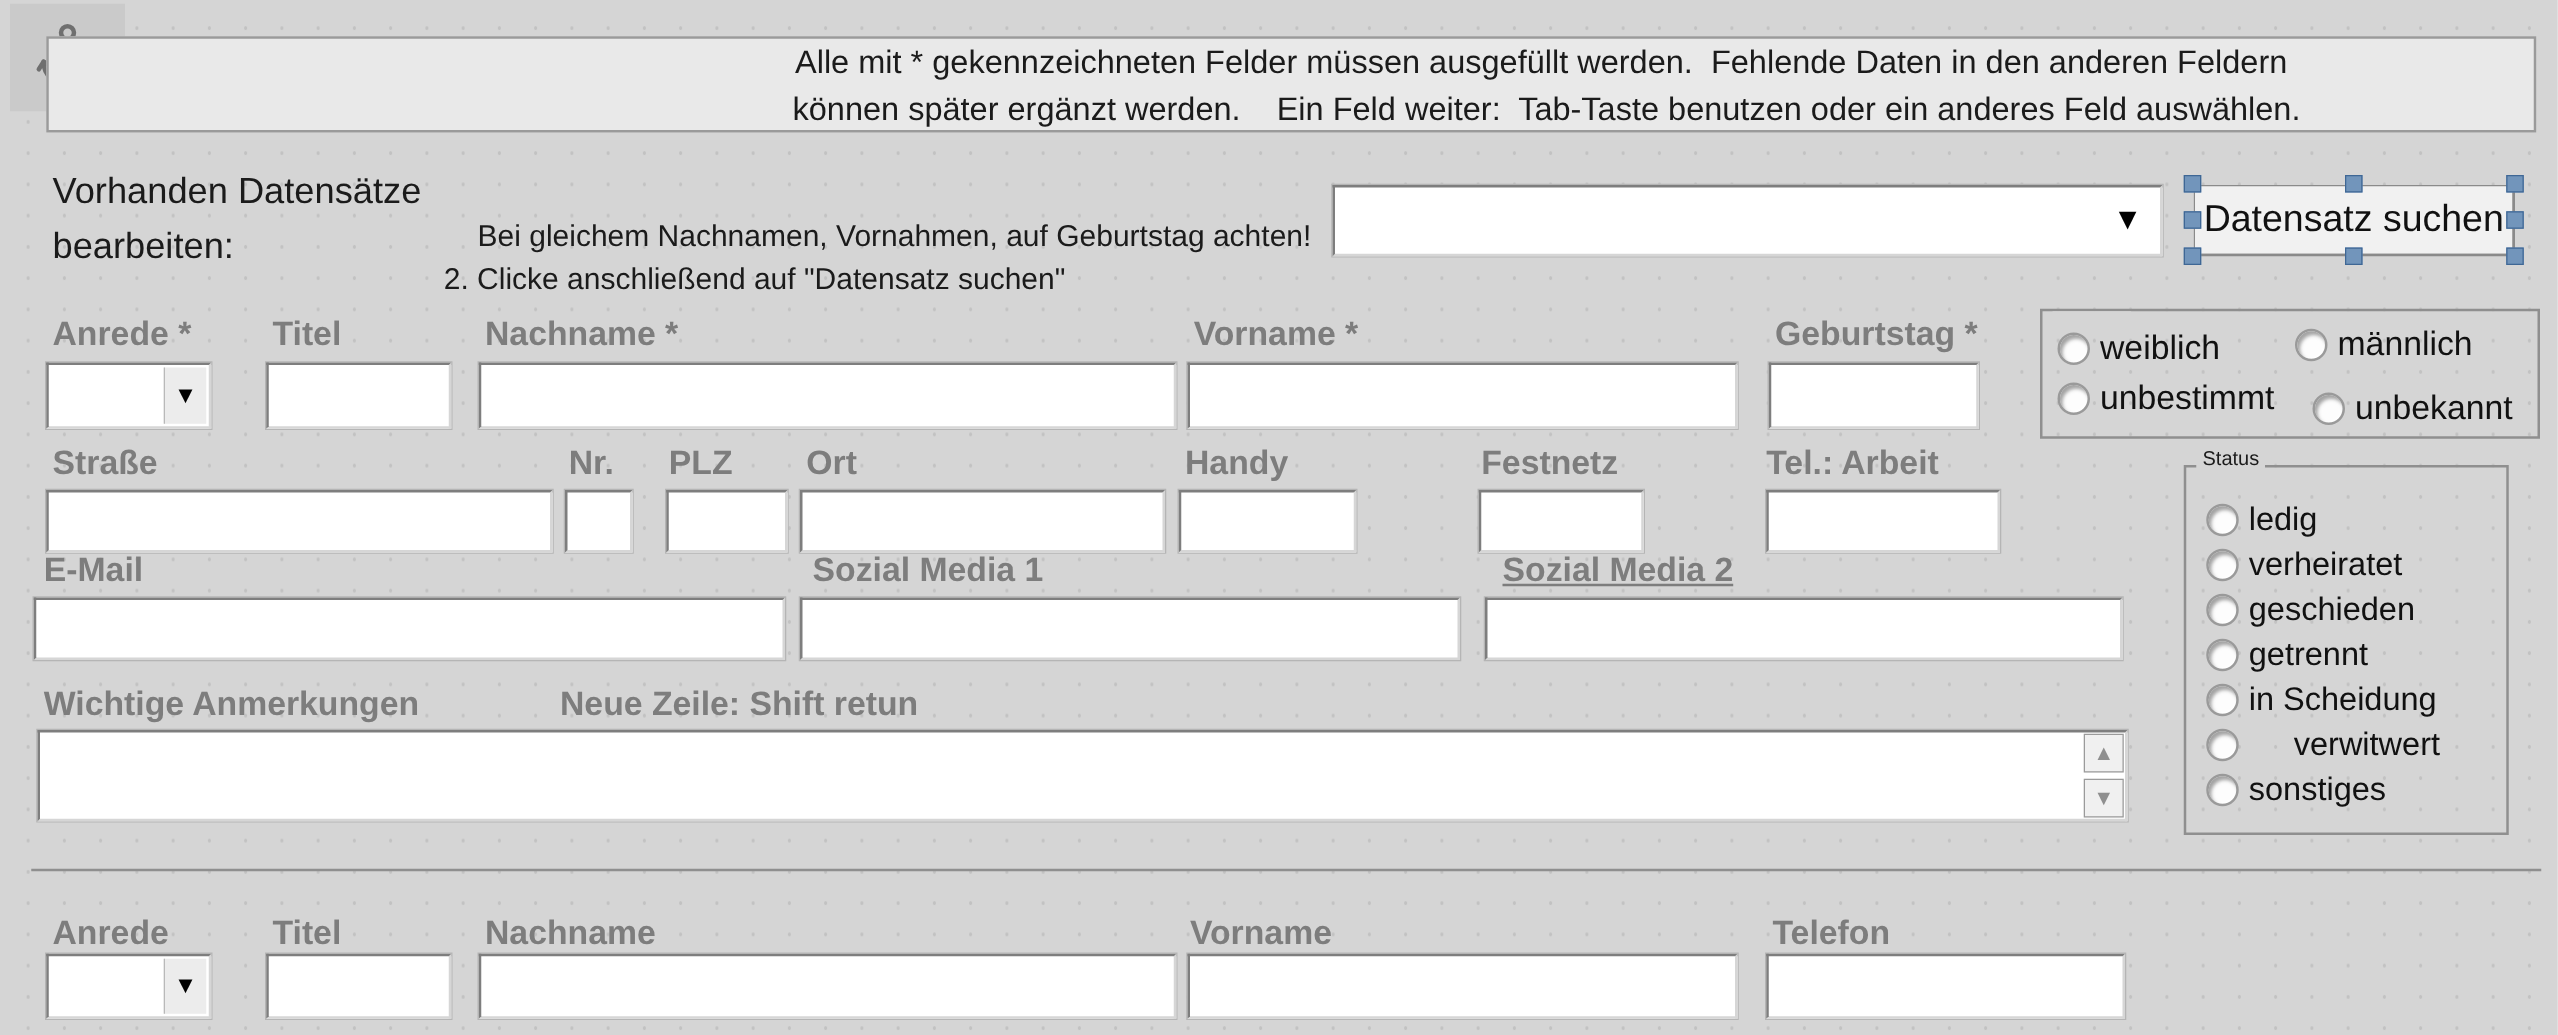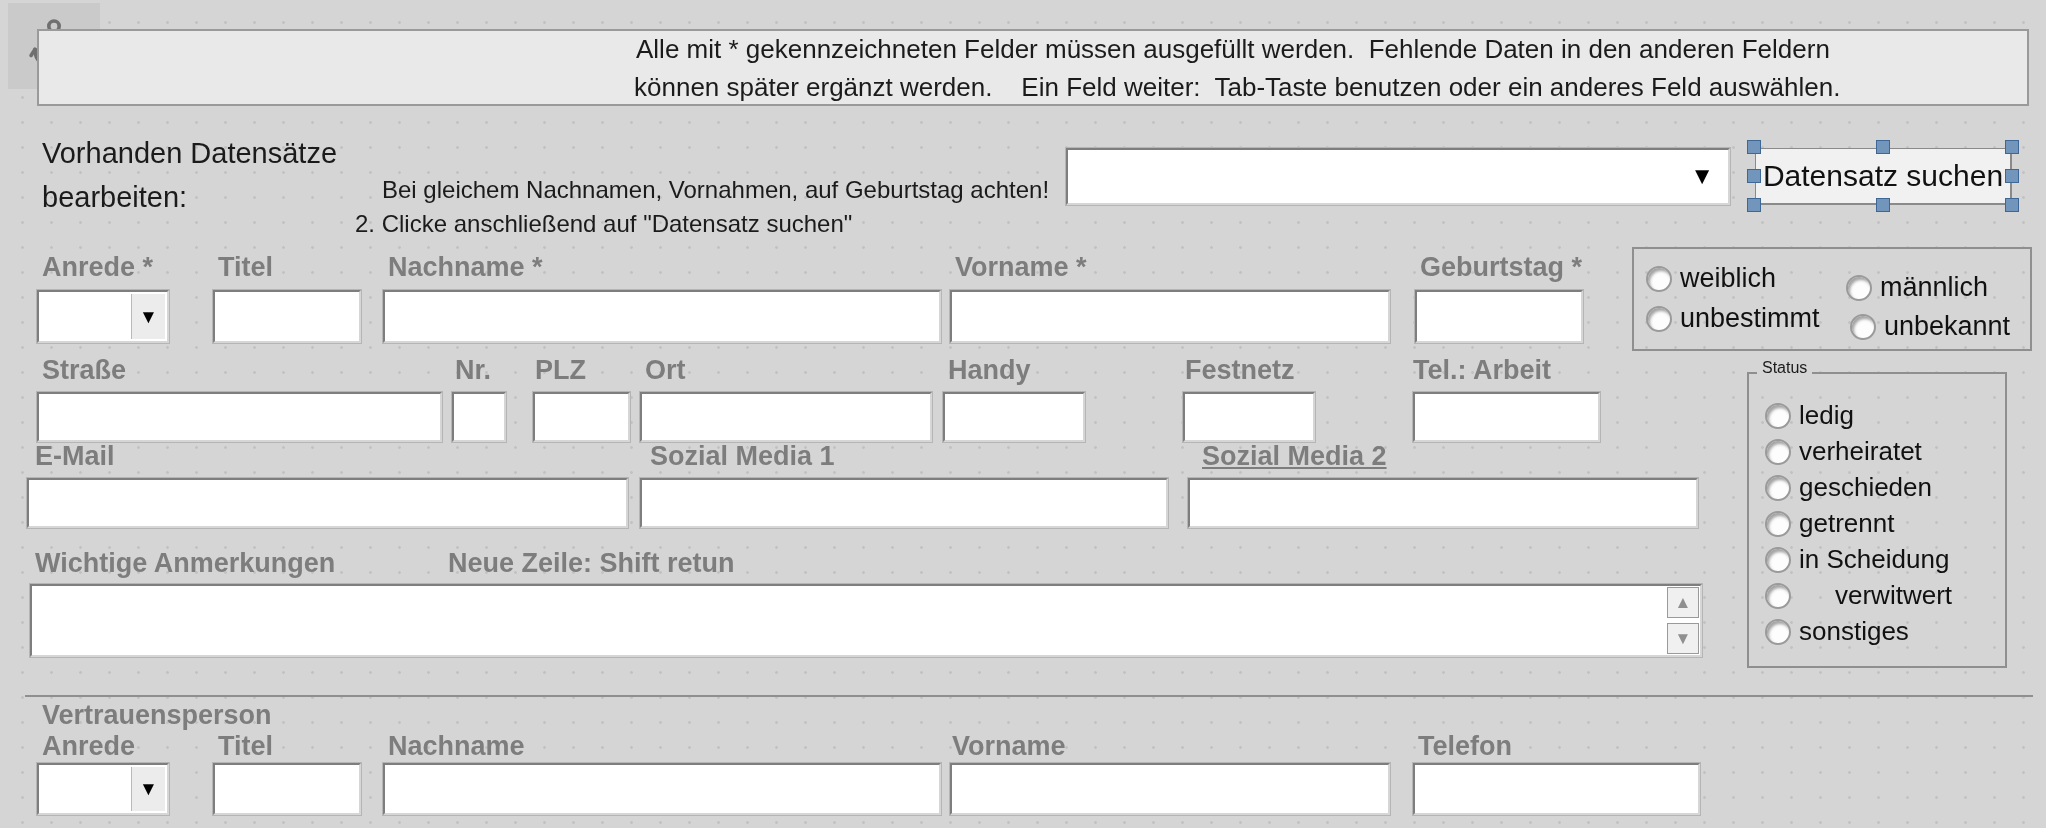--- a/index.html
+++ b/index.html
@@ -137,21 +137,21 @@
   <input class="inp" style="left: 383px; top: 290px; width: 558px; height: 53px;" value="">
   <input class="inp" style="left: 950px; top: 290px; width: 440px; height: 53px;" value="">
   <input class="inp" style="left: 1415px; top: 290px; width: 168px; height: 53px;" value="">
 
   <div class="fieldset" style="left:1632px; top:247px; width:400px; height:104px; overflow:hidden;">
     <div class="legend">Gender</div>
     <div class="radio-row" style="left:12px; top:14px;">
       <div class="radio"></div>
       <div class="radio-lbl">weiblich</div>
     </div>
-    <div class="radio-row" style="left:212px; top:11px;margin-top:12px;">
+    <div class="radio-row" style="left:202px; top:11px;">
       <div class="radio"></div>
       <div class="radio-lbl">männlich</div>
     </div>
     <div class="radio-row" style="left:12px; top:54px;">
       <div class="radio"></div>
       <div class="radio-lbl">unbestimmt</div>
     </div>
     <div class="radio-row" style="left:216px; top:62px;">
       <div class="radio"></div>
       <div class="radio-lbl">unbekannt</div>
@@ -218,21 +218,20 @@
   <div class="abs lbl" style="left:448px; top:548px;">Neue Zeile: Shift retun</div>
 
   <div class="abs" style="left:30px; top:584px; width:1672px; height:73px;">
     <textarea class="bigta" style="left: 0px; top: 0px; width: 1672px; height: 73px;"></textarea>
     <div class="scroll-btn" style="top:3px;">▲</div>
     <div class="scroll-btn" style="bottom:3px;">▼</div>
   </div>
 
   <div class="abs" style="left:25px; top:695px; width:2008px; height:2px; background:#8f8f8f;"></div>
 
-  <div class="abs lbl" style="left:42px; top:700px;">Vertrauensperson</div>
 
   <div class="abs lbl" style="left:42px; top:731px;">Anrede</div>
   <div class="abs lbl" style="left:218px; top:731px;">Titel</div>
   <div class="abs lbl" style="left:388px; top:731px;">Nachname</div>
   <div class="abs lbl" style="left:952px; top:731px;">Vorname</div>
   <div class="abs lbl" style="left:1418px; top:731px;">Telefon</div>
 
   <div class="combo" style="left:37px; top:763px; width:132px; height:52px;">
     <div class="abs blk" style="left:6px; top:10px; font-size:25px;"></div>
     <div class="btn">▼</div>

